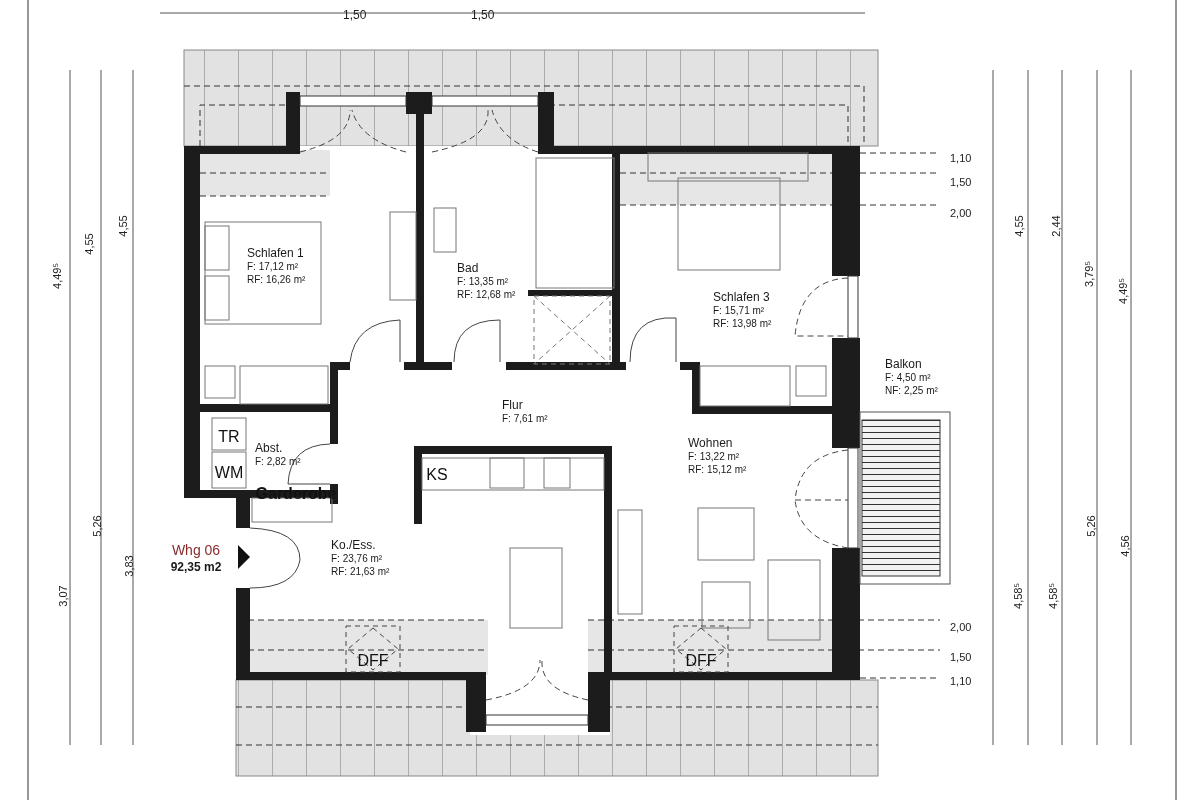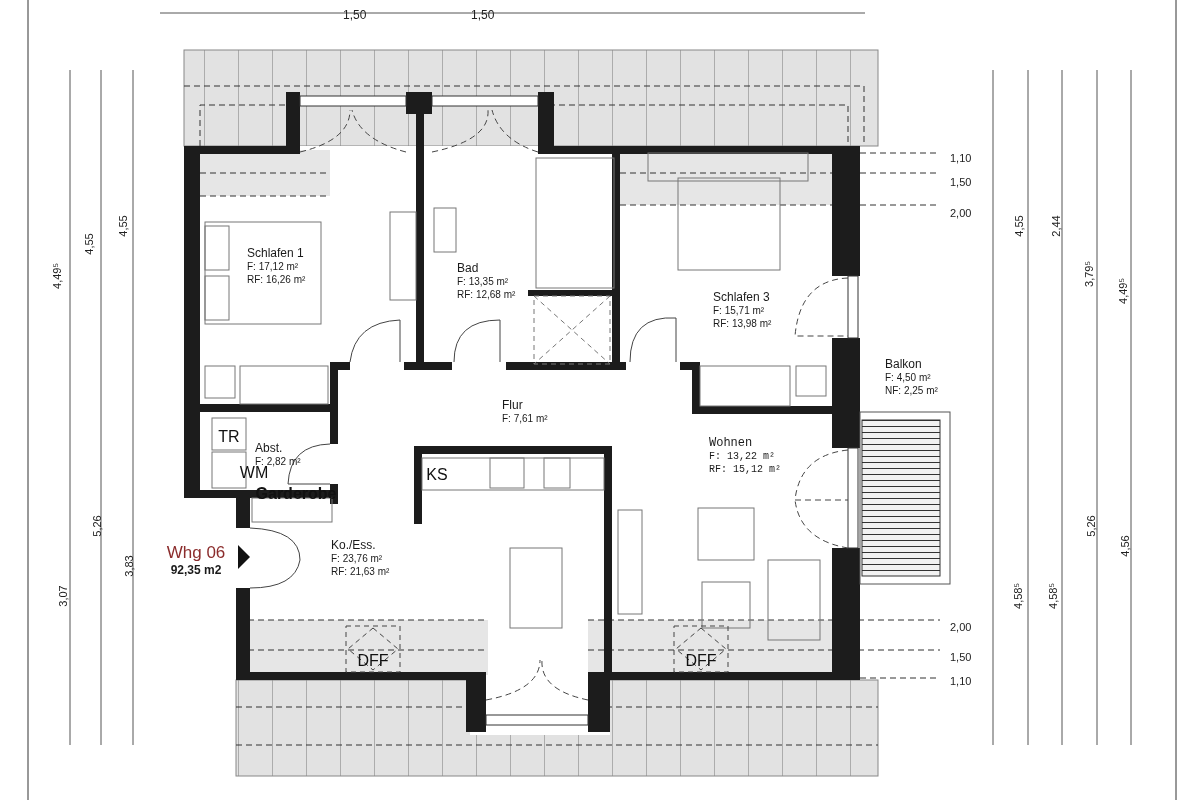--- a/index.html
+++ b/index.html
@@ -2,21 +2,21 @@
 <html><head>
 <meta charset="utf-8">
 <style>
   html, body { margin:0; padding:0; background:#fff; }
   body { width:1200px; height:800px; position:relative; overflow:hidden; font-family:"Liberation Sans", sans-serif; color:#111; }
   #plan { position:absolute; left:0; top:0; width:1200px; height:800px; }
   .lbl { position:absolute; font-family:"Liberation Sans", sans-serif; color:#1a1a1a; line-height:1.25; }
   .room-name { font-size:12px; }
   .room-area { font-size:10px; white-space:nowrap; }
   .small-box { position:absolute; font-size:16px; text-align:center; }
-  .unit-name { color:#8b2c2c; font-size:17px; }
+  .unit-name { color:#8b2c2c; font-size:14px; }
   .unit-area { font-size:12px;font-weight:bold; }
   .dim { position:absolute; font-size:11px; color:#222; white-space:nowrap; }
   .dim.v { transform:rotate(-90deg); transform-origin:center center; }
 </style>
 </head>
 <body>
 
 <svg id="plan" viewBox="0 0 1200 800" xmlns="http://www.w3.org/2000/svg">
   <defs>
     <pattern id="tiles" width="34" height="800" patternUnits="userSpaceOnUse">
@@ -196,33 +196,33 @@
   <div class="room-area">NF: 2,25 m²</div>
 </div>
 <div class="lbl" style="left:502px;top:398px;">
   <div class="room-name">Flur</div>
   <div class="room-area">F: 7,61 m²</div>
 </div>
 <div class="lbl" style="left:255px;top:441px;">
   <div class="room-name">Abst.</div>
   <div class="room-area">F: 2,82 m²</div>
 </div>
-<div class="lbl" style="left:709px;top:436px;font-family:Liberation Mono, monospace;">
+<div class="lbl" style="left:688px;top:436px;">
   <div class="room-name">Wohnen</div>
   <div class="room-area">F:    13,22 m²</div>
   <div class="room-area">RF: 15,12 m²</div>
 </div>
 <div class="lbl" style="left:331px;top:538px;">
   <div class="room-name">Ko./Ess.</div>
   <div class="room-area">F:    23,76 m²</div>
   <div class="room-area">RF: 21,63 m²</div>
 </div>
 
 <div class="small-box" style="left:216px;top:428px;width:26px;">TR</div>
-<div class="small-box" style="left:214px;top:464px;width:30px;padding-left:25px;">WM</div>
+<div class="small-box" style="left:214px;top:464px;width:30px;">WM</div>
 <div class="small-box" style="left:424px;top:466px;width:26px;">KS</div>
 <div class="small-box" style="left:252px;top:485px;width:88px;font-weight:bold;">Garderobe</div>
 <div class="small-box" style="left:352px;top:652px;width:42px;">DFF</div>
 <div class="small-box" style="left:680px;top:652px;width:42px;">DFF</div>
 
 <div class="lbl" style="left:156px;top:542px;text-align:center;width:80px;">
   <div class="unit-name">Whg 06</div>
   <div class="unit-area">92,35 m2</div>
 </div>
 

